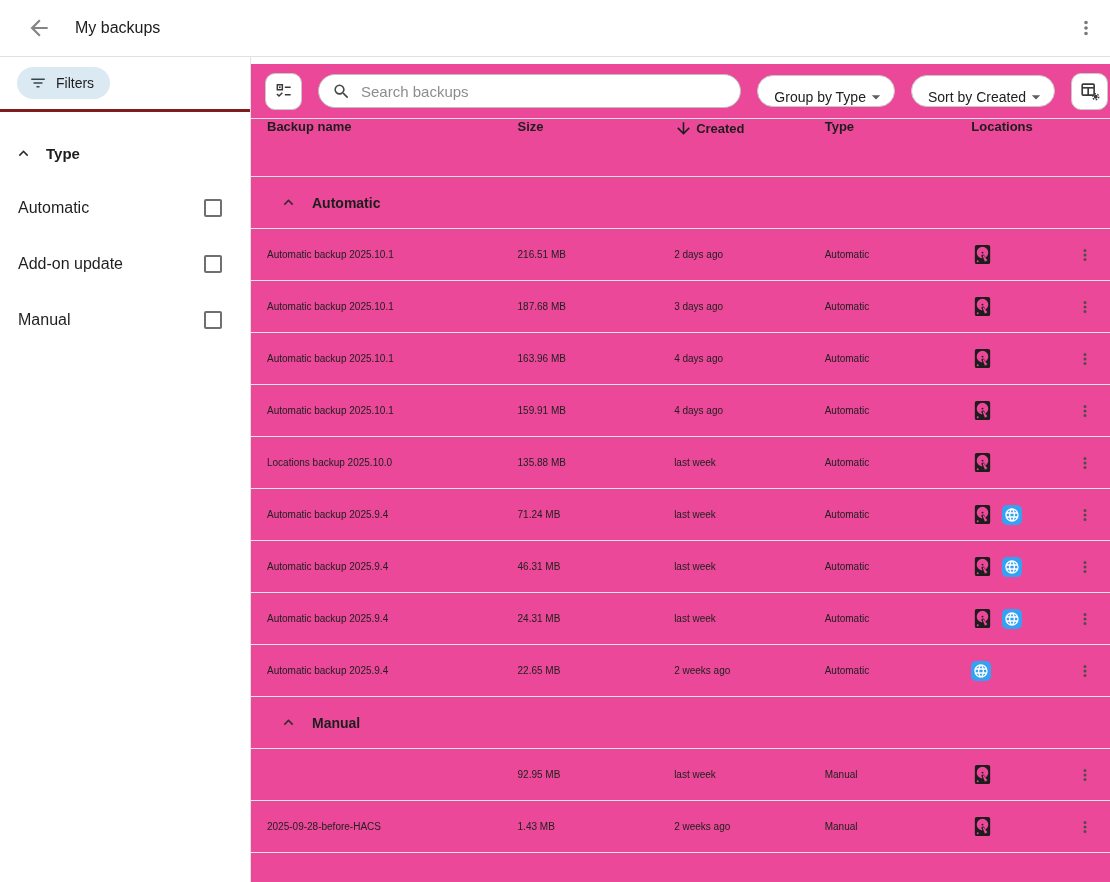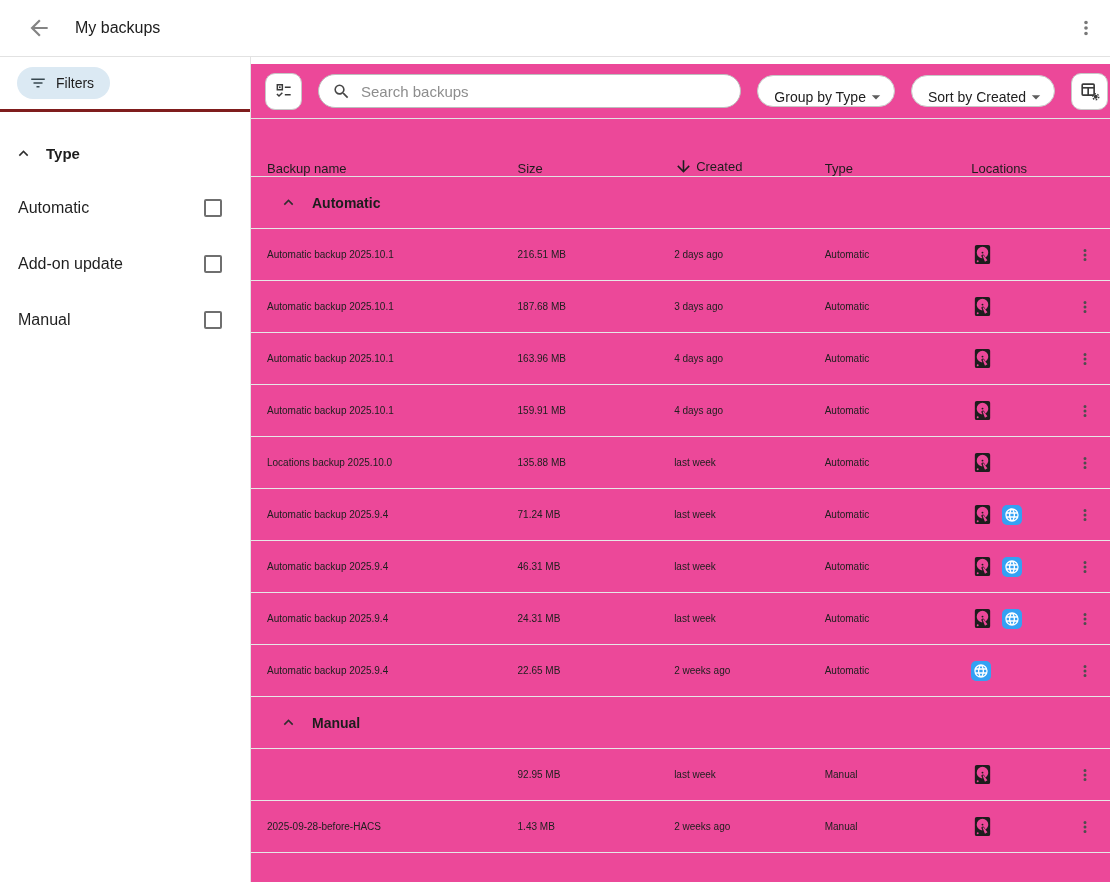--- a/index.html
+++ b/index.html
@@ -42,22 +42,22 @@
   .search-icon { width:19px; height:19px; color:#474747; display:flex; flex:none; }
   .search-input { border:none; outline:none; flex:1; font-size:15px; color:#202020; background:transparent; }
   .search-input::placeholder { color:#8d8d8d; }
   .toolbar-spacer { flex:1; }
   .pill-btn { height:32px; border:1px solid #c7c7c7; border-radius:16px; background:#fff; display:flex;
     align-items:center; padding:12px 8px 0 16px; font-size:14px; color:#202020; margin-left:16px; flex:none; }
   .caret { width:20px; height:20px; color:#5c5c5c; display:flex; }
   .cog-btn { margin-left:16px; }
 
   
-  .table-header { height:58px; border-bottom:1px solid #e2e2e2; display:flex; align-items:flex-end;
-    font-size:13px; font-weight:400; color:#1d1d1d; }
+  .table-header { height:58px; border-bottom:1px solid #e2e2e2; display:flex; align-items:flex-start;
+    font-size:13px; font-weight:700; color:#1d1d1d; }
   .col-name { width:269px; padding-left:16px; }
   .col-size { width:150px; }
   .col-created { width:152px; display:flex; align-items:center;margin-left:8px; }
   .col-type { width:138px; }
   .col-locations { width:100px; padding-left:10px; }
   .col-menu { width:50px; display:flex; justify-content:center; }
   .th { cursor:pointer; }
   .sort-arrow { width:19px; height:19px; margin-right:3px; color:#1d1d1d; display:flex; }
 
   .group-header { height:52px; border-bottom:1px solid #e7e7e7; display:flex; align-items:center;

